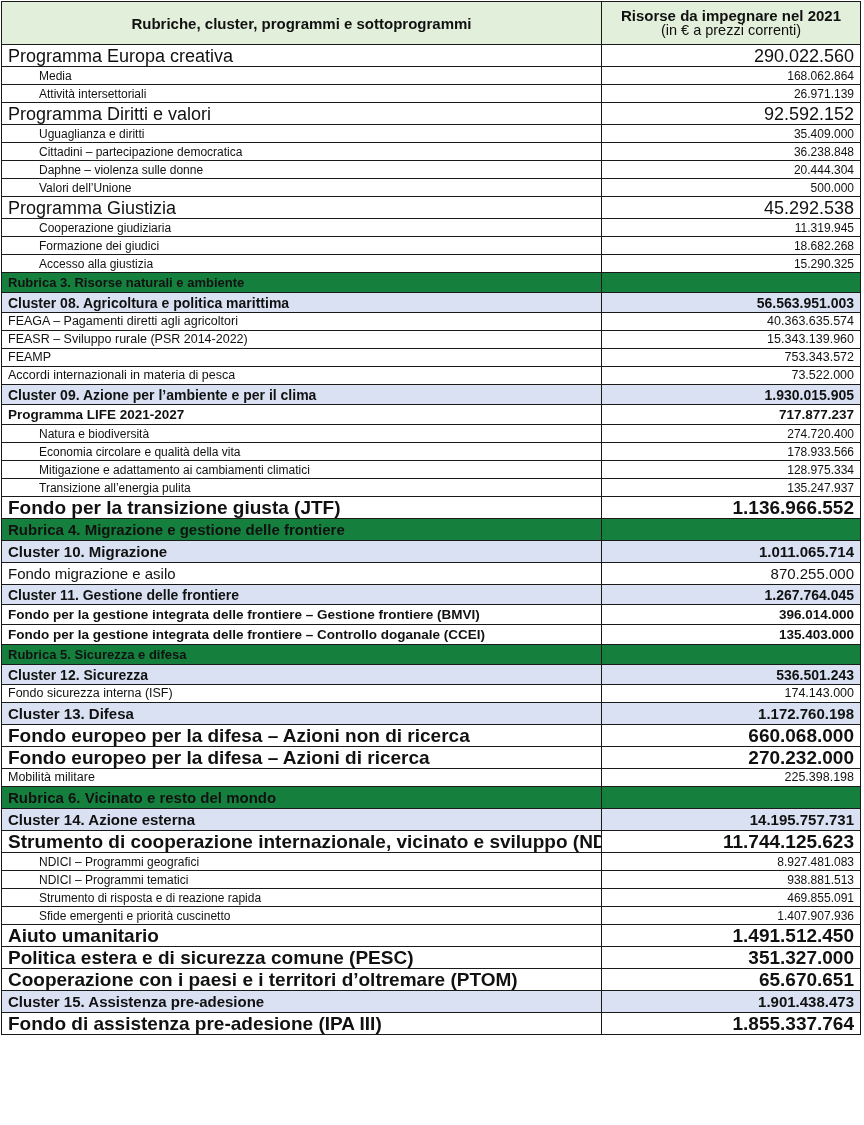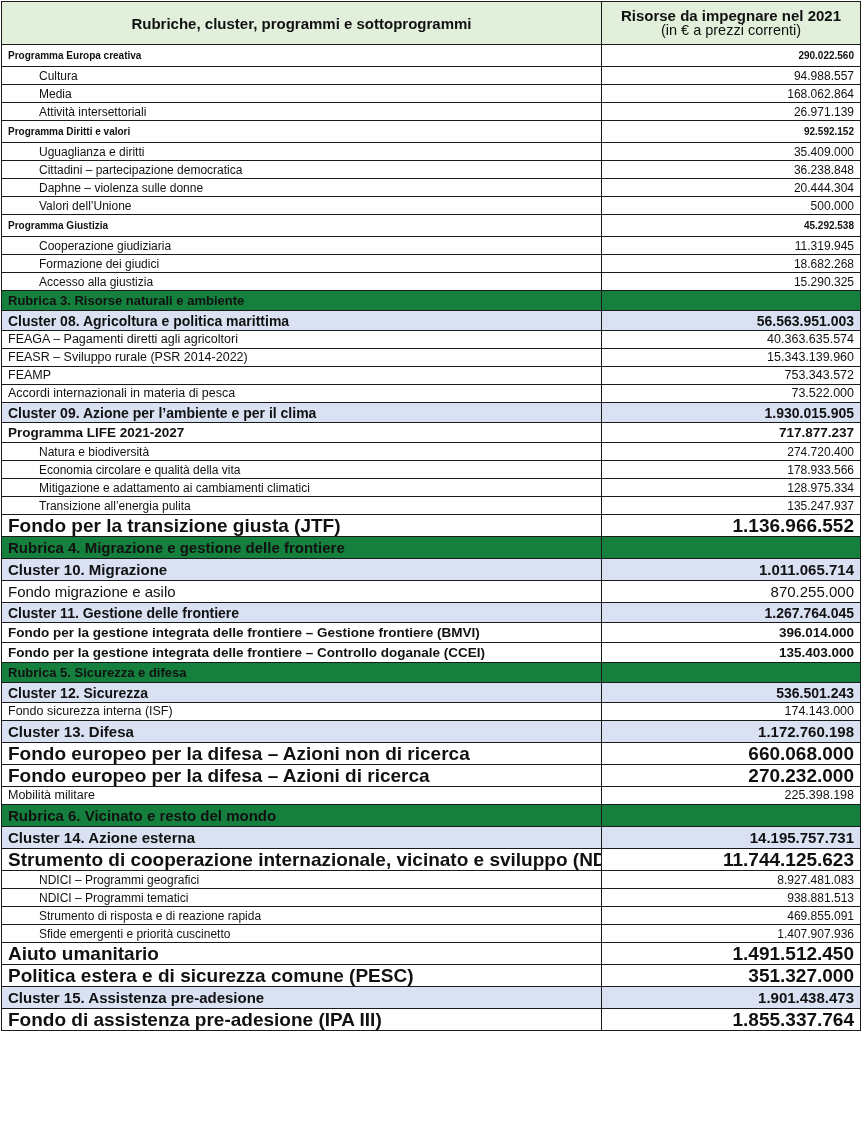--- a/index.html
+++ b/index.html
@@ -4,21 +4,21 @@
 <style>
   html, body { margin: 0; padding: 0; background: #ffffff; }
   body { width: 864px; height: 1125px; position: relative; overflow: hidden; font-family: "Liberation Sans", sans-serif; color: #111; }
   table.budget { position: absolute; left: 1px; top: 1px; width: 859px; border-collapse: collapse; table-layout: fixed; }
   table.budget col.c1 { width: 600px; }
   table.budget col.c2 { width: 259px; }
   table.budget td, table.budget th { border: 1px solid #1a1a1a; padding: 0 6px; white-space: nowrap; overflow: hidden; line-height: 1; }
   th.hdr { background: #e2efda; font-weight: bold; font-size: 15px; height: 42px; }
   th.hdr .sub { display: block; font-weight: normal; font-size: 14.5px; }
   td.num { text-align: right; }
-  tr.prog td { font-weight: bold; font-size: 10px; height: 21px; }
+  tr.prog td { font-weight: normal; font-size: 18px; height: 21px; }
   tr.sub td { font-size: 12px; height: 17px; }
   tr.sub td.lbl { padding-left: 37px; }
   tr.item td { font-size: 12.5px; height: 17px; }
   tr.rubrica td { background: #15803d; font-weight: bold; font-size: 13px; height: 19px; }
   tr.rubrica.big td { font-size: 15px; height: 21px; }
   tr.cluster td { background: #d9e1f2; font-weight: bold; font-size: 14px; height: 19px; }
   tr.cluster.big td { font-size: 15px; height: 21px; }
   tr.bolditem td { font-weight: bold; font-size: 13.5px; height: 19px; }
   tr.bigitem td { font-weight: bold; font-size: 19px; height: 21px; }
   tr.plainbig td { font-size: 15px; height: 21px; }
@@ -39,24 +39,20 @@
         <span class="sub">(in € a prezzi correnti)</span>
       </th>
     </tr>
   </thead>
   <tbody id="rows">
       <tr class="prog">
         <td class="lbl">Programma Europa creativa</td>
         <td class="num">290.022.560</td>
       </tr>
       <tr class="sub">
-        <td class="lbl">Cultura</td>
-        <td class="num">94.988.557</td>
-      </tr>
-      <tr class="sub">
         <td class="lbl">Media</td>
         <td class="num">168.062.864</td>
       </tr>
       <tr class="sub">
         <td class="lbl">Attività intersettoriali</td>
         <td class="num">26.971.139</td>
       </tr>
       <tr class="prog">
         <td class="lbl">Programma Diritti e valori</td>
         <td class="num">92.592.152</td>
@@ -225,20 +221,24 @@
         <td class="lbl">Sfide emergenti e priorità cuscinetto</td>
         <td class="num">1.407.907.936</td>
       </tr>
       <tr class="bigitem">
         <td class="lbl">Aiuto umanitario</td>
         <td class="num">1.491.512.450</td>
       </tr>
       <tr class="bigitem">
         <td class="lbl">Politica estera e di sicurezza comune (PESC)</td>
         <td class="num">351.327.000</td>
+      </tr>
+      <tr class="bigitem">
+        <td class="lbl">Cooperazione con i paesi e i territori d’oltremare (PTOM)</td>
+        <td class="num">65.670.651</td>
       </tr>
       <tr class="cluster big">
         <td class="lbl">Cluster 15. Assistenza pre-adesione</td>
         <td class="num">1.901.438.473</td>
       </tr>
       <tr class="bigitem">
         <td class="lbl">Fondo di assistenza pre-adesione (IPA III)</td>
         <td class="num">1.855.337.764</td>
       </tr>
     </tbody>

